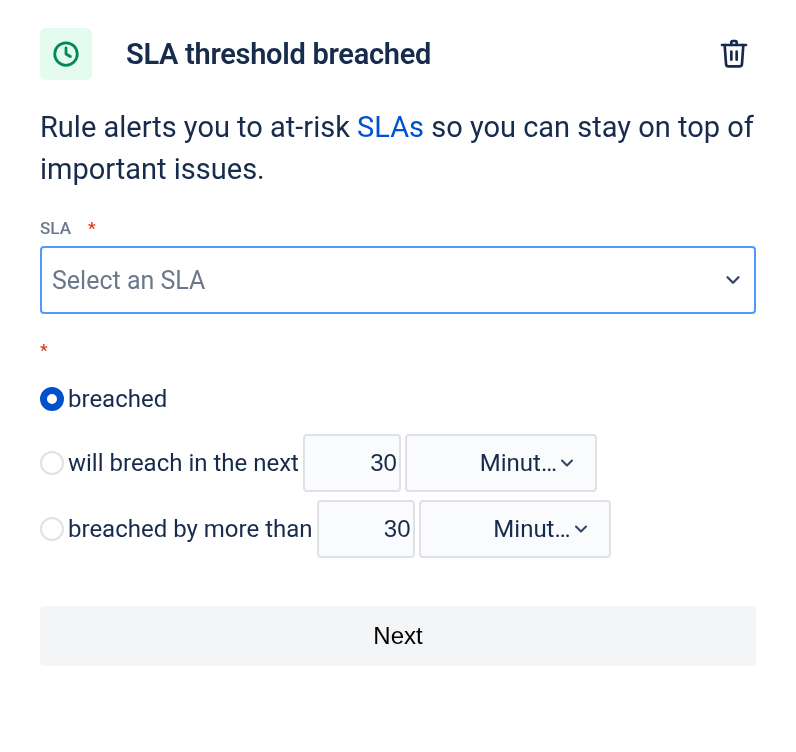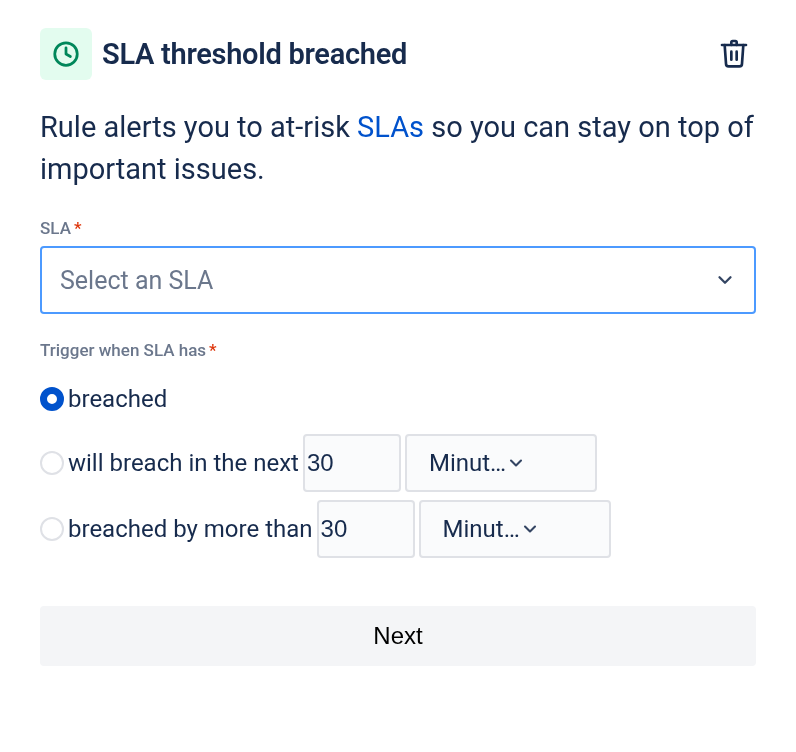--- a/index.html
+++ b/index.html
@@ -13,21 +13,21 @@
     }
     .header {
       display: flex;
       align-items: center;
       justify-content: space-between;
       margin-bottom: 26px;
     }
     .header-left {
       display: flex;
       align-items: center;
-      gap: 10px;
+      gap: 34px;
     }
     .icon-badge {
       width: 52px;
       height: 52px;
       background: #e3fcef;
       border-radius: 6px;
       display: flex;
       align-items: center;
       justify-content: center;
       color: #00875a;
@@ -56,32 +56,32 @@
       text-decoration: none;
     }
     .field-group { margin-bottom: 26px; }
     .label {
       font-size: 17px;
       font-weight: 500;
       color: #6b778c;
       margin-bottom: 8px;
       display: flex;
       align-items: center;
-      gap: 3px;
+      gap: 17px;
     }
     .required { color: #de350b; font-size: 17px; }
     .select-box {
       width: 100%;
       border: 2px solid #4c9aff;
       border-radius: 4px;
       height: 68px;
       display: flex;
       align-items: center;
       justify-content: space-between;
-      padding: 0 18px;
+      padding: 0 10px;
       cursor: pointer;
       background: #fff;
     }
     .select-placeholder {
       color: #6b778c;
       font-size: 25px;
     }
     .chevron { color: #344563; }
     .radio-group { margin-top: 8px; }
     .radio-row {
@@ -111,32 +111,32 @@
       font-size: 24px;
       color: #172b4d;
       white-space: nowrap;
     }
     .num-input {
       width: 98px;
       height: 58px;
       border: 2px solid #dfe1e6;
       border-radius: 4px;
       font-size: 24px;
-      text-align: left;
+      text-align: right;
       color: #172b4d;
       background: #fafbfc;
     }
     .unit-select {
       border: 2px solid #dfe1e6;
       border-radius: 4px;
       height: 58px;
       min-width: 192px;
       display: flex;
       align-items: center;
-      justify-content: flex-start;
+      justify-content: flex-end;
       padding: 0 18px 0 22px;
       cursor: pointer;
       background: #fafbfc;
     }
     .unit-text {
       font-size: 24px;
       color: #172b4d;
       overflow: hidden;
       text-overflow: ellipsis;
       white-space: nowrap;
@@ -198,21 +198,20 @@
   <div class="select-box">
     <span class="select-placeholder">Select an SLA</span>
     <svg class="chevron" width="22" height="22" viewBox="0 0 24 24" fill="none" stroke="currentColor" stroke-width="2.5" stroke-linecap="round" stroke-linejoin="round">
       <polyline points="6 9 12 15 18 9"></polyline>
     </svg>
   </div>
 </div>
 
 <div class="field-group">
   <div class="label">
-    <span>Trigger when SLA has</span>
     <span class="required">*</span>
   </div>
 
   <div class="radio-group">
 
     <div class="radio-row">
       <div class="radio checked"></div>
       <span class="radio-label">breached</span>
     </div>
 

